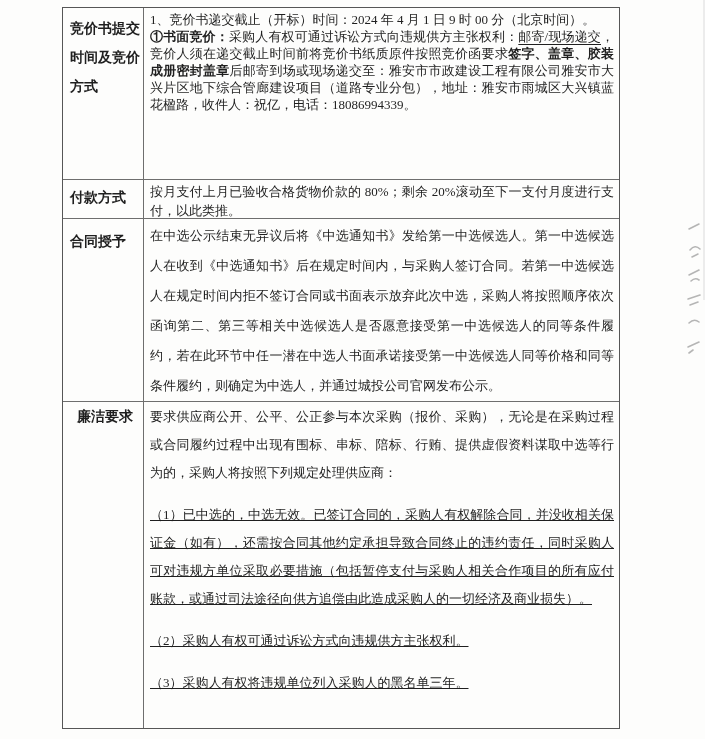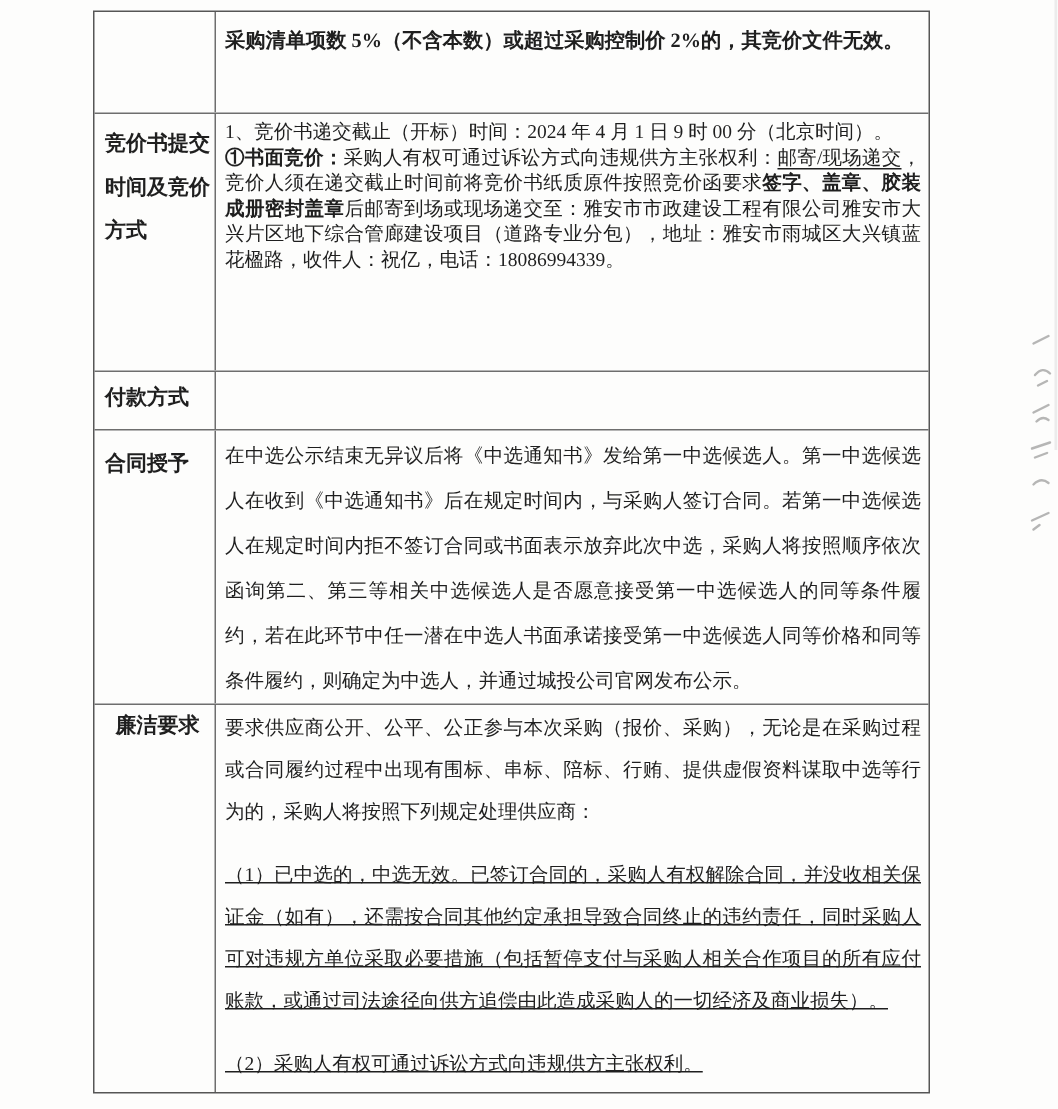--- a/index.html
+++ b/index.html
@@ -53,54 +53,52 @@
   .scribbles{position:absolute;left:686px;top:222px;opacity:.75;}
   .edge-shade{position:absolute;right:0;top:0;width:2px;height:300px;background:#ececec;}
 </style>
 </head>
 <body>
 
 <div class="page">
 
   <div class="doc-table">
 
-    <div class="trow r1">
-      <div class="lcell"></div>
-      <div class="ccell">
-        <p>采购清单项数 5%（不含本数）或超过采购控制价 2%的，其竞价文件无效。</p>
-      </div>
-    </div>
 
     <div class="trow r2">
       <div class="lcell"><span>竞价书提交时间及竞价方式</span></div>
       <div class="ccell">
         <p><span>1、竞价书递交截止（开标）时间：2024 年 4 月 1 日 9 时 00 分（北京时间）。</span></p>
         <p><b>①书面竞价：</b><span>采购人有权可通过诉讼方式向违规供方主张权利：</span><span class="u">邮寄/现场递交</span><span>，竞价人须在递交截止时间前将竞价书纸质原件按照竞价函要求</span><b>签字、盖章、胶装成册密封盖章</b><span>后邮寄到场或现场递交至：雅安市市政建设工程有限公司雅安市大兴片区地下综合管廊建设项目（道路专业分包），地址：雅安市雨城区大兴镇蓝花楹路，收件人：祝亿，电话：18086994339。</span></p>
       </div>
     </div>
 
     <div class="trow r3">
       <div class="lcell"><span>付款方式</span></div>
+      <div class="ccell">
+        <p>按月支付上月已验收合格货物价款的 80%；剩余 20%滚动至下一支付月度进行支付，以此类推。</p>
+      </div>
     </div>
 
     <div class="trow r4">
       <div class="lcell"><span>合同授予</span></div>
       <div class="ccell">
         <p>在中选公示结束无异议后将《中选通知书》发给第一中选候选人。第一中选候选人在收到《中选通知书》后在规定时间内，与采购人签订合同。若第一中选候选人在规定时间内拒不签订合同或书面表示放弃此次中选，采购人将按照顺序依次函询第二、第三等相关中选候选人是否愿意接受第一中选候选人的同等条件履约，若在此环节中任一潜在中选人书面承诺接受第一中选候选人同等价格和同等条件履约，则确定为中选人，并通过城投公司官网发布公示。</p>
       </div>
     </div>
 
     <div class="trow r5">
       <div class="lcell">
           <span>廉洁要求</span>
         </div>
       <div class="ccell">
         <p>要求供应商公开、公平、公正参与本次采购（报价、采购），无论是在采购过程或合同履约过程中出现有围标、串标、陪标、行贿、提供虚假资料谋取中选等行为的，采购人将按照下列规定处理供应商：</p>
         <p>（1）已中选的，中选无效。已签订合同的，采购人有权解除合同，并没收相关保证金（如有），还需按合同其他约定承担导致合同终止的违约责任，同时采购人可对违规方单位采取必要措施（包括暂停支付与采购人相关合作项目的所有应付账款，或通过司法途径向供方追偿由此造成采购人的一切经济及商业损失）。</p>
         <p>（2）采购人有权可通过诉讼方式向违规供方主张权利。</p>
+        <p>（3）采购人有权将违规单位列入采购人的黑名单三年。</p>
       </div>
     </div>
 
   </div>
 
   <svg class="scribbles" width="18" height="150" viewBox="0 0 18 150" fill="none" xmlns="http://www.w3.org/2000/svg">
     <g stroke="#9e9e9e" stroke-width="1.6" stroke-linecap="round" fill="none">
       <path d="M3 7 L13 2"></path>
       <path d="M4 28 Q9 22 14 27"></path>
       <path d="M6 35 L12 32"></path>

